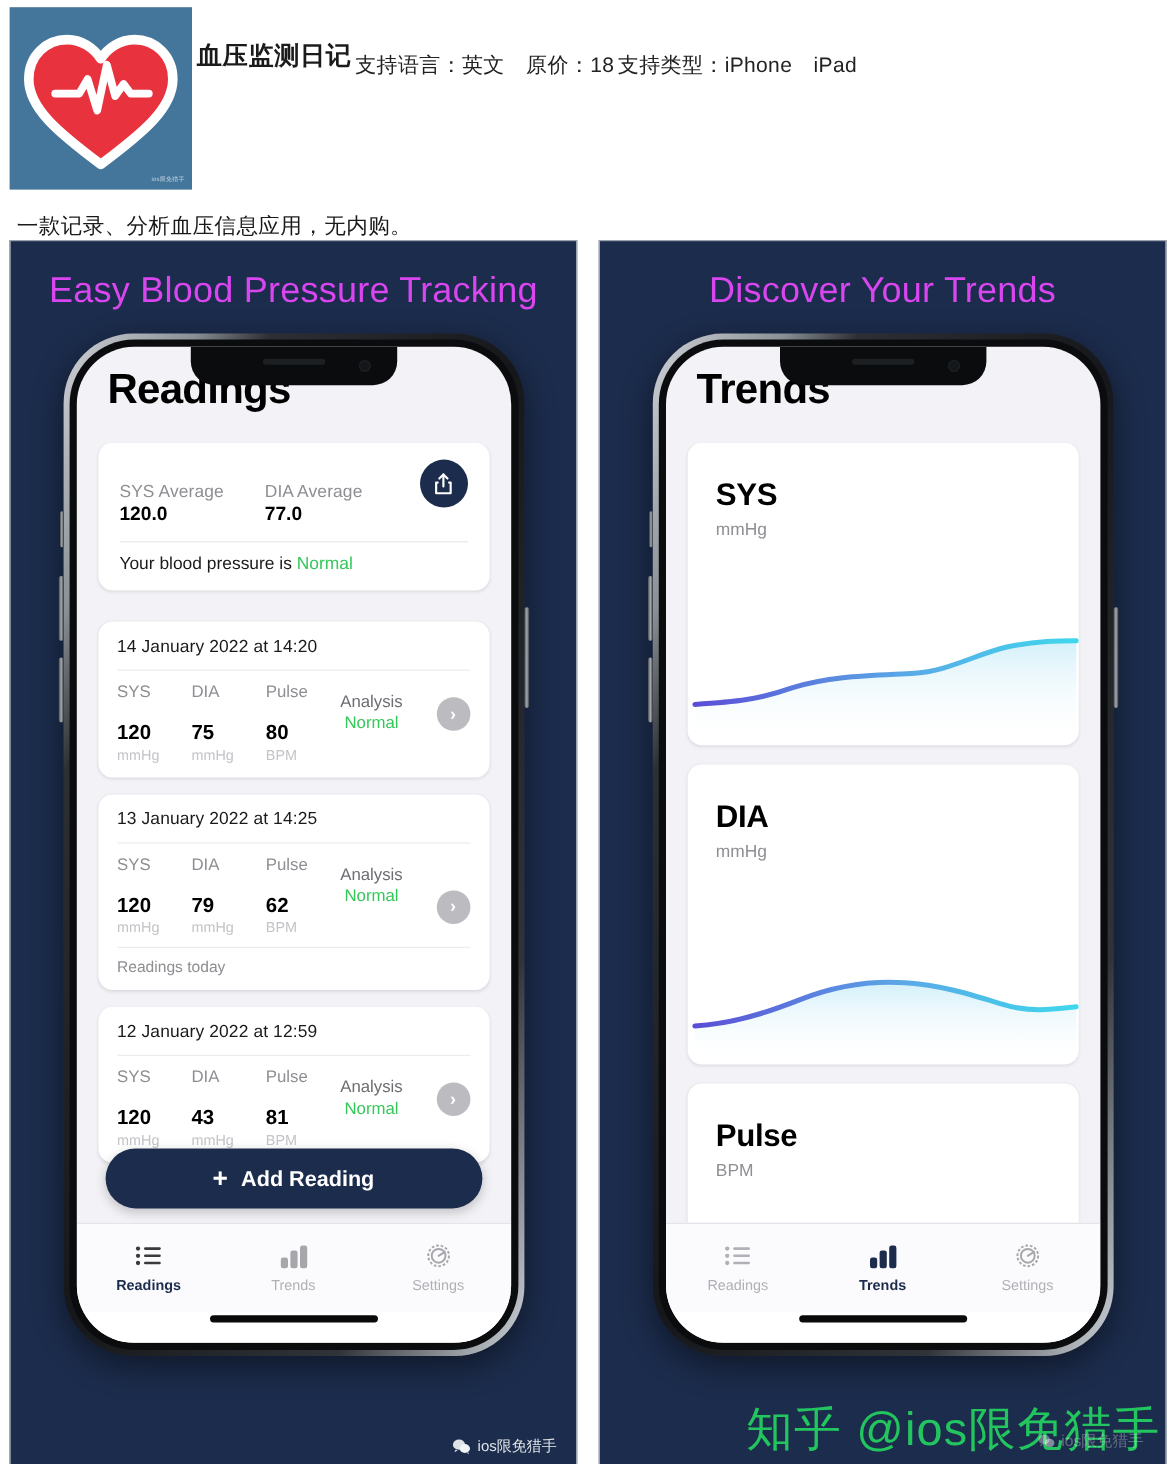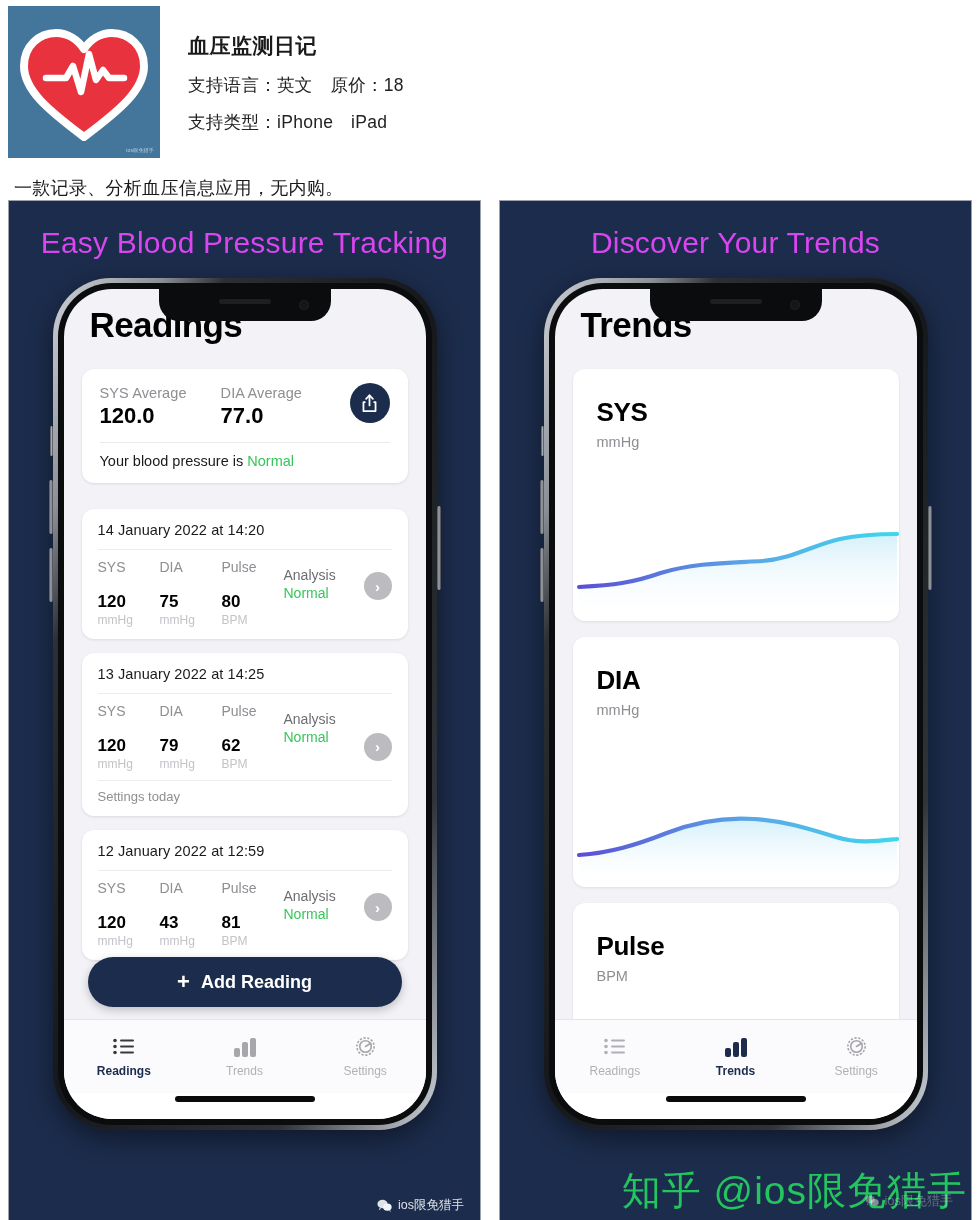--- a/index.html
+++ b/index.html
@@ -24,23 +24,23 @@
     flex: 0 0 152px;
     overflow: hidden;
   }
   .app-icon svg { display: block; width: 100%; height: 100%; }
   .icon-wm {
     position: absolute; right: 6px; bottom: 5px;
     font-size: 5px; color: #bcd2e0; letter-spacing: .2px;
     white-space: nowrap;
   }
   .app-meta {
-    padding-left: 28px;
+    padding-left: 4px;
     padding-top: 26px;
-    display: flex; flex-direction: column;
+    display: flex; flex-direction: row;
     gap: 3px;
   }
   .app-title {
     font-size: 21px; font-weight: bold; color: #1a1a1a;
     letter-spacing: .5px;
   }
   .app-line {
     font-size: 17.5px; color: #222; letter-spacing: .3px;
     margin-top: 10px;
   }
@@ -193,44 +193,44 @@
     position: relative;
   }
 
   
   .card {
     background: #fff;
     border-radius: 12px;
     box-shadow: 0 1px 3px rgba(0,0,0,.10);
   }
   .summary { padding: 16px 18px 14px 18px; margin-bottom: 26px; position: relative; }
-  .sum-row { display: flex; align-items: flex-start; }
+  .sum-row { display: flex; align-items: flex-start; margin-top: 17px; }
   .sum-col { margin-right: 34px; }
   .sum-label { font-size: 14.5px; color: #8e8e93; letter-spacing: .1px; }
-  .sum-value { font-size: 22px; font-weight: bold; color: #000; margin-top: 2px; }
+  .sum-value { font-size: 16px; font-weight: bold; color: #000; margin-top: 2px; }
   .share-btn {
     position: absolute; right: 18px; top: 14px;
     width: 40px; height: 40px; border-radius: 50%;
     background: #1c2c4c;
     display: flex; align-items: center; justify-content: center;
   }
   .sum-div { height: 1px; background: #e8e8ed; margin: 13px 0 10px 0; }
   .sum-status { font-size: 14.5px; color: #1a1a1a; }
   .sum-status b { color: #34c759; font-weight: 400; }
 
   
   .reading { padding: 13px 16px 12px 16px; margin-bottom: 14px; position: relative; }
   .rd-date { font-size: 14.5px; color: #1a1a1a; letter-spacing: .1px; }
   .rd-div { height: 1px; background: #ececf1; margin: 11px 0 9px 0; }
   .rd-cols { display: flex; align-items: flex-start; }
   .rd-col { width: 62px; }
   .rd-k { font-size: 14px; color: #8e8e93; }
   .rd-v { font-size: 17px; font-weight: bold; color: #000; margin-top: 17px; }
   .rd-u { font-size: 12px; color: #c3c3c8; margin-top: 1px; }
-  .rd-an { padding-top: 8px; }
+  .rd-an { padding-top: 8px; text-align: center; }
   .rd-an .rd-k { font-size: 14px; color: #6d6d72; }
   .rd-an .rd-res { font-size: 14px; color: #34c759; margin-top: 2px; }
   .chev {
     position: absolute; right: 16px; top: 50%;
     transform: translateY(-2px);
     width: 28px; height: 28px; border-radius: 50%;
     background: #bcbcc0;
     display: flex; align-items: center; justify-content: center;
     color: #fff; font-size: 15px; font-weight: bold;
   }
@@ -430,21 +430,21 @@
                     <div class="rd-v">62</div>
                     <div class="rd-u">BPM</div>
                   </div>
                   <div class="rd-an">
                     <div class="rd-k">Analysis</div>
                     <div class="rd-res">Normal</div>
                   </div>
                 </div>
                 <div class="chev">›</div>
                 <div class="rd-note-div"></div>
-                <div class="rd-note">Settings today</div>
+                <div class="rd-note">Readings today</div>
               </div>
 
               <div class="card reading">
                 <div class="rd-date">12 January 2022 at 12:59</div>
                 <div class="rd-div"></div>
                 <div class="rd-cols">
                   <div class="rd-col">
                     <div class="rd-k">SYS</div>
                     <div class="rd-v">120</div>
                     <div class="rd-u">mmHg</div>

